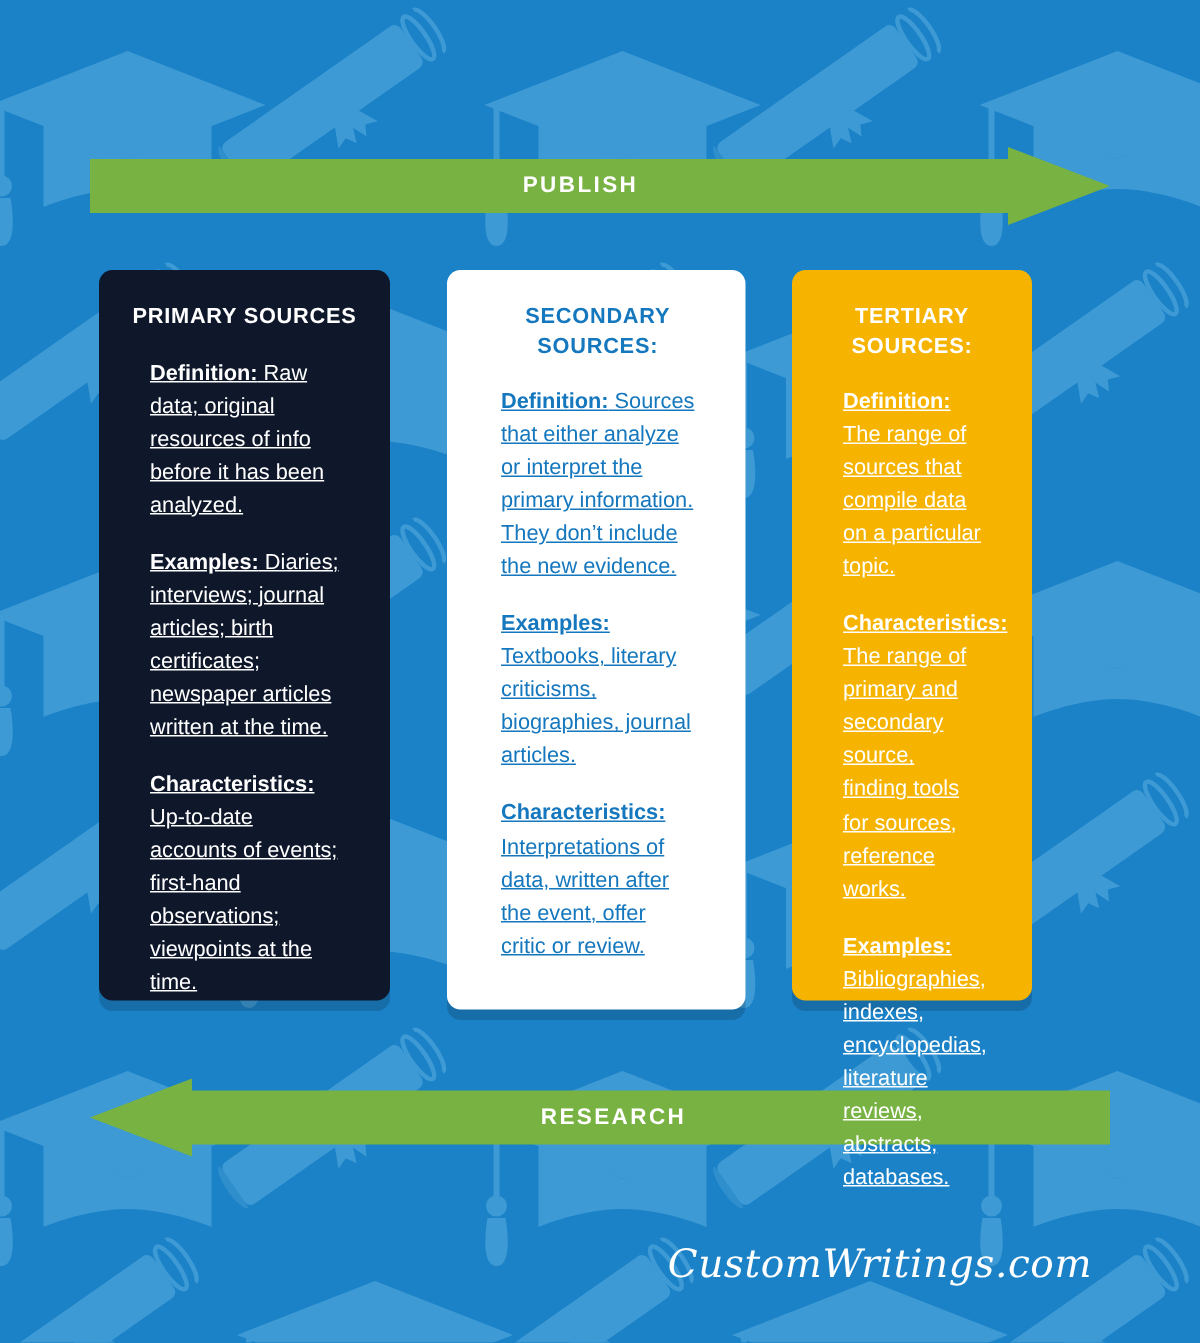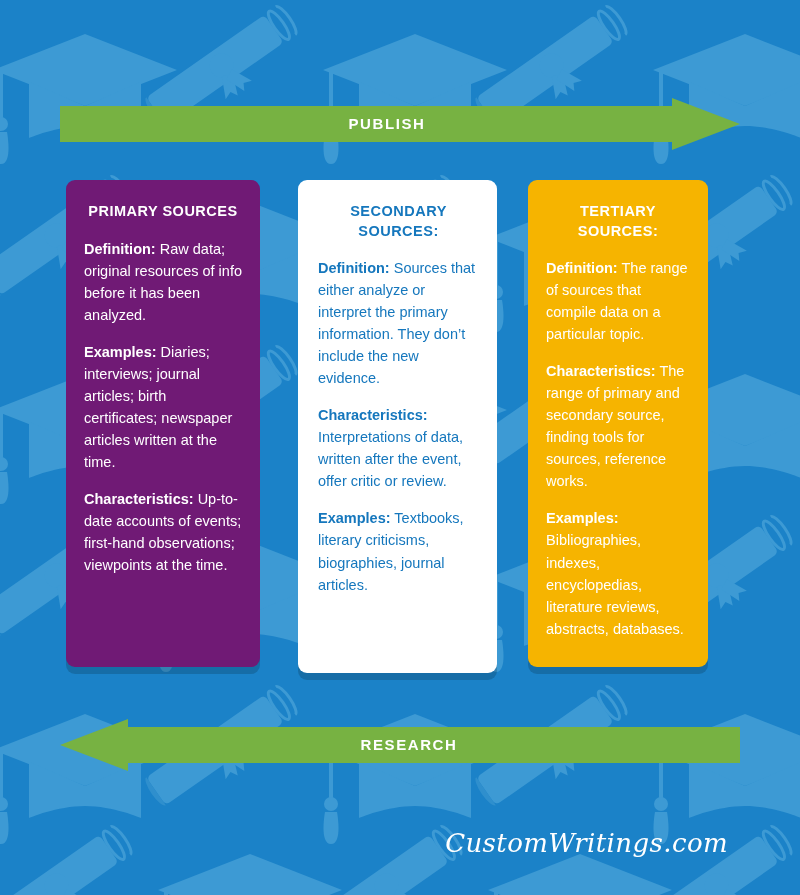--- a/index.html
+++ b/index.html
@@ -66,35 +66,35 @@
     box-sizing: border-box;
     z-index: 3;
     box-shadow: 0 7px 0 rgba(0,0,0,0.16);
   }
 
   #card-primary {
     left: 66px;
     top: 180px;
     width: 194px;
     height: 487px;
-    background: #701a75;
+    background: #0f172a;
     padding: 22px 18px 10px 18px;
   }
   #card-secondary {
     left: 298px;
     top: 180px;
     width: 199px;
     height: 493px;
     background: #ffffff;
     padding: 22px 18px 10px 20px;
   }
   #card-tertiary {
     left: 528px;
     top: 180px;
-    width: 180px;
+    width: 160px;
     height: 487px;
     background: #f6b400;
     padding: 22px 18px 10px 18px;
   }
 
   .card-title {
     text-align: center;
     font-weight: bold;
     font-size: 14.5px;
     letter-spacing: 0.5px;
@@ -104,21 +104,22 @@
   #card-primary .card-title,
   #card-tertiary .card-title { color: #ffffff; }
   #card-secondary .card-title { color: #1577bd; }
 
   .block { margin: 0 0 15px 0; }
   .block:last-child { margin-bottom: 0; }
 
   .block-text {
     font-size: 14.5px;
     line-height: 1.52;
-    margin: 0;
+    margin: 16px;
+    text-decoration: underline;
   }
   #card-primary .block-text,
   #card-tertiary .block-text { color: #ffffff; }
   #card-secondary .block-text { color: #1577bd; }
 
   .block-label { font-weight: bold; }
 
   
   #logo {
     position: absolute;
@@ -230,25 +231,25 @@
   </div>
 
   <div class="card" id="card-secondary">
     <div class="card-title">SECONDARY SOURCES:</div>
 
     <div class="block">
       <p class="block-text"><span class="block-label">Definition:</span><span> Sources that either analyze or interpret the primary information. They don’t include the new evidence.</span></p>
     </div>
 
     <div class="block">
+      <p class="block-text"><span class="block-label">Examples:</span><span> Textbooks, literary criticisms, biographies, journal articles.</span></p>
+    </div>
+
+    <div class="block">
       <p class="block-text"><span class="block-label">Characteristics:</span><span> Interpretations of data, written after the event, offer critic or review.</span></p>
-    </div>
-
-    <div class="block">
-      <p class="block-text"><span class="block-label">Examples:</span><span> Textbooks, literary criticisms, biographies, journal articles.</span></p>
     </div>
   </div>
 
   <div class="card" id="card-tertiary">
     <div class="card-title">TERTIARY SOURCES:</div>
 
     <div class="block">
       <p class="block-text"><span class="block-label">Definition:</span><span> The range of sources that compile data on a particular topic.</span></p>
     </div>
 

